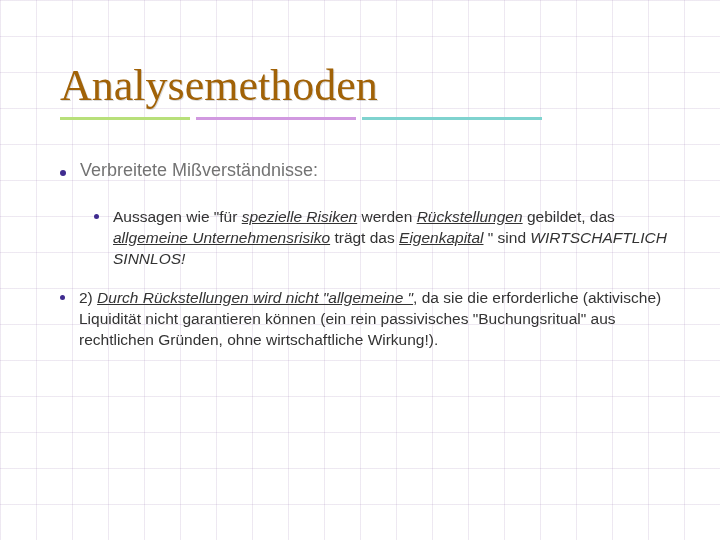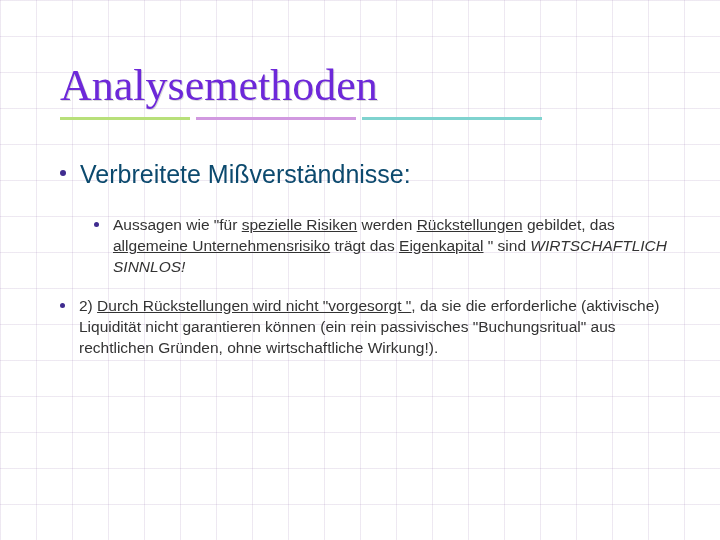--- a/index.html
+++ b/index.html
@@ -22,21 +22,21 @@
   }
   .slide {
     position: relative;
     z-index: 1;
     padding: 60px 40px 20px 60px;
   }
   .title {
     font-family: "Times New Roman", Times, serif;
     font-size: 44px;
     font-weight: 400;
-    color: #6d28d9;
+    color: #a16207;
     margin-bottom: 6px;
     text-shadow: 1px 1px 0 rgba(0,0,0,0.15);
   }
   .title-underline {
     display: flex;
     gap: 6px;
     margin-bottom: 40px;
   }
   .seg {
     height: 3px;
@@ -61,30 +61,30 @@
     border-radius: 50%;
     background: #3f2b8f;
     margin-top: 10px;
   }
   .bullet.small {
     width: 5px;
     height: 5px;
     margin-top: 7px;
   }
   .h2 {
-    font-size: 25px;
-    color: #0c4a6e;
+    font-size: 18px;
+    color: #737373;
   }
   .body {
     font-size: 15.5px;
     line-height: 1.35;
     color: #333;
   }
   .body .normal { font-style: normal; }
-  .body .uitalic { text-decoration: underline; }
+  .body .uitalic { font-style: italic; text-decoration: underline; }
   .body .caps { font-style: italic; }
 </style>
 </head>
 <body>
 <div class="grid"></div>
 
 <div class="slide">
   <h1 class="title">Analysemethoden</h1>
   <div class="title-underline">
     <div class="seg a"></div>
@@ -101,16 +101,16 @@
     <span class="bullet small"></span>
     <div class="body">
       <span class="normal">Aussagen wie "für </span><span class="uitalic">spezielle Risiken</span><span class="normal"> werden </span><span class="uitalic">Rückstellungen</span><span class="normal"> gebildet, das </span><span class="uitalic">allgemeine Unternehmensrisiko</span><span class="normal"> trägt das </span><span class="uitalic">Eigenkapital</span><span class="normal"> " sind </span><span class="caps">WIRTSCHAFTLICH SINNLOS!</span>
     </div>
   </div>
 
 
   <div class="row">
     <span class="bullet small"></span>
     <div class="body">
-      <span class="normal">2) </span><span class="uitalic">Durch Rückstellungen wird nicht  "vorgesorgt "</span><span class="normal">, da sie die erforderliche (aktivische) Liquidität nicht garantieren können (ein rein passivisches "Buchungsritual" aus rechtlichen Gründen, ohne wirtschaftliche Wirkung!).</span>
+      <span class="normal">2) </span><span class="uitalic">Durch Rückstellungen wird nicht  "allgemeine "</span><span class="normal">, da sie die erforderliche (aktivische) Liquidität nicht garantieren können (ein rein passivisches "Buchungsritual" aus rechtlichen Gründen, ohne wirtschaftliche Wirkung!).</span>
     </div>
   </div>
 </div>
 
 </body></html>

